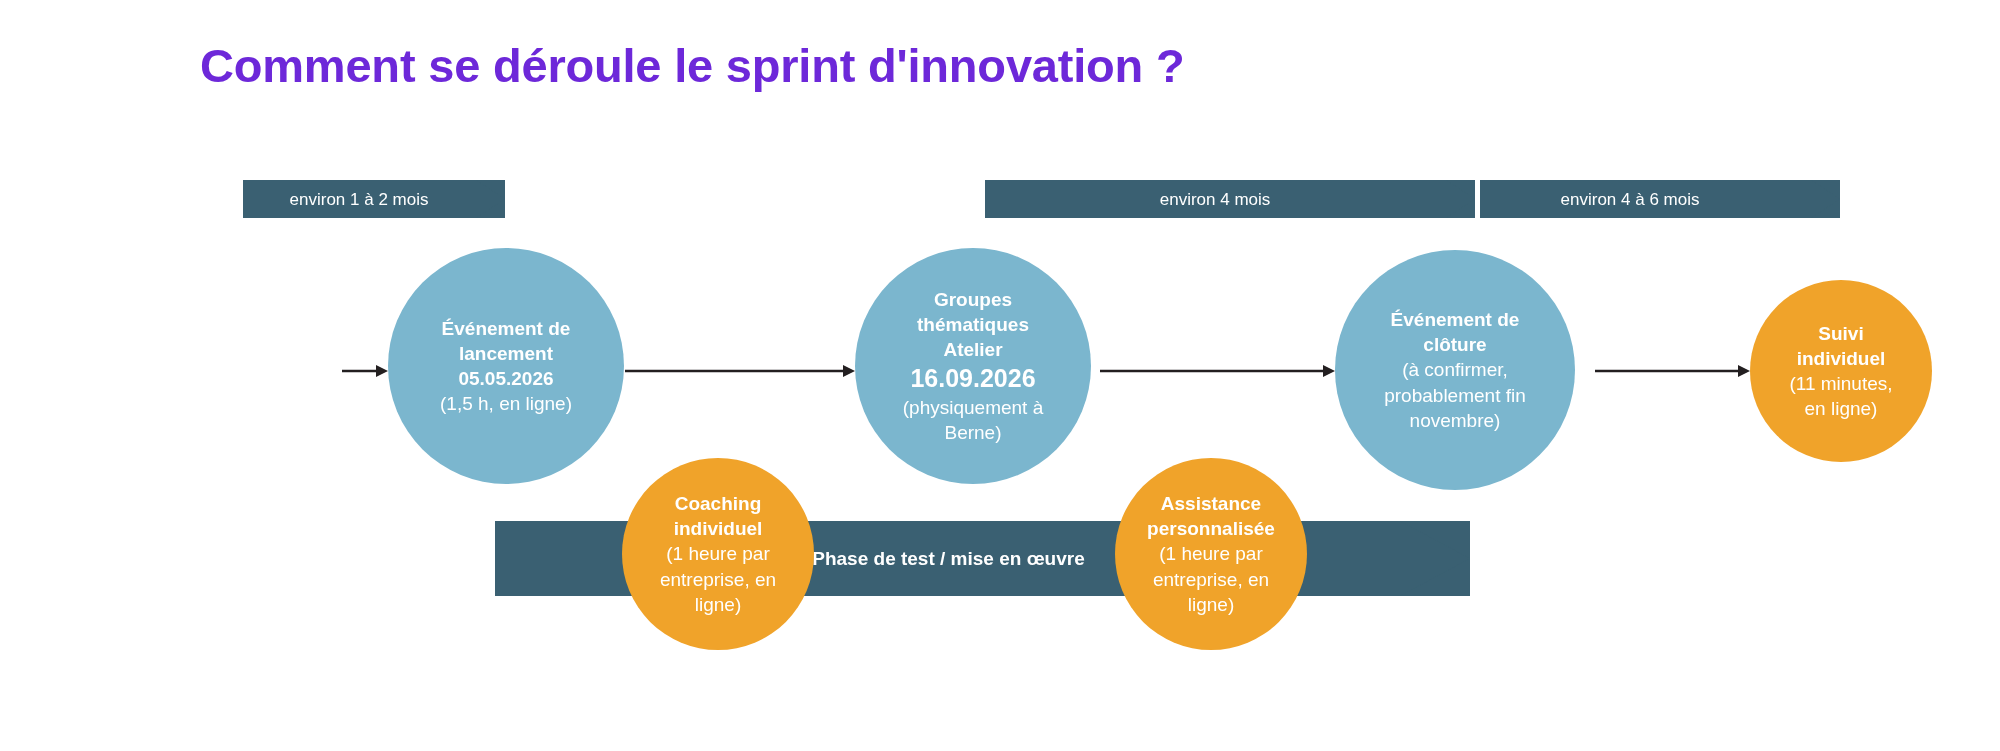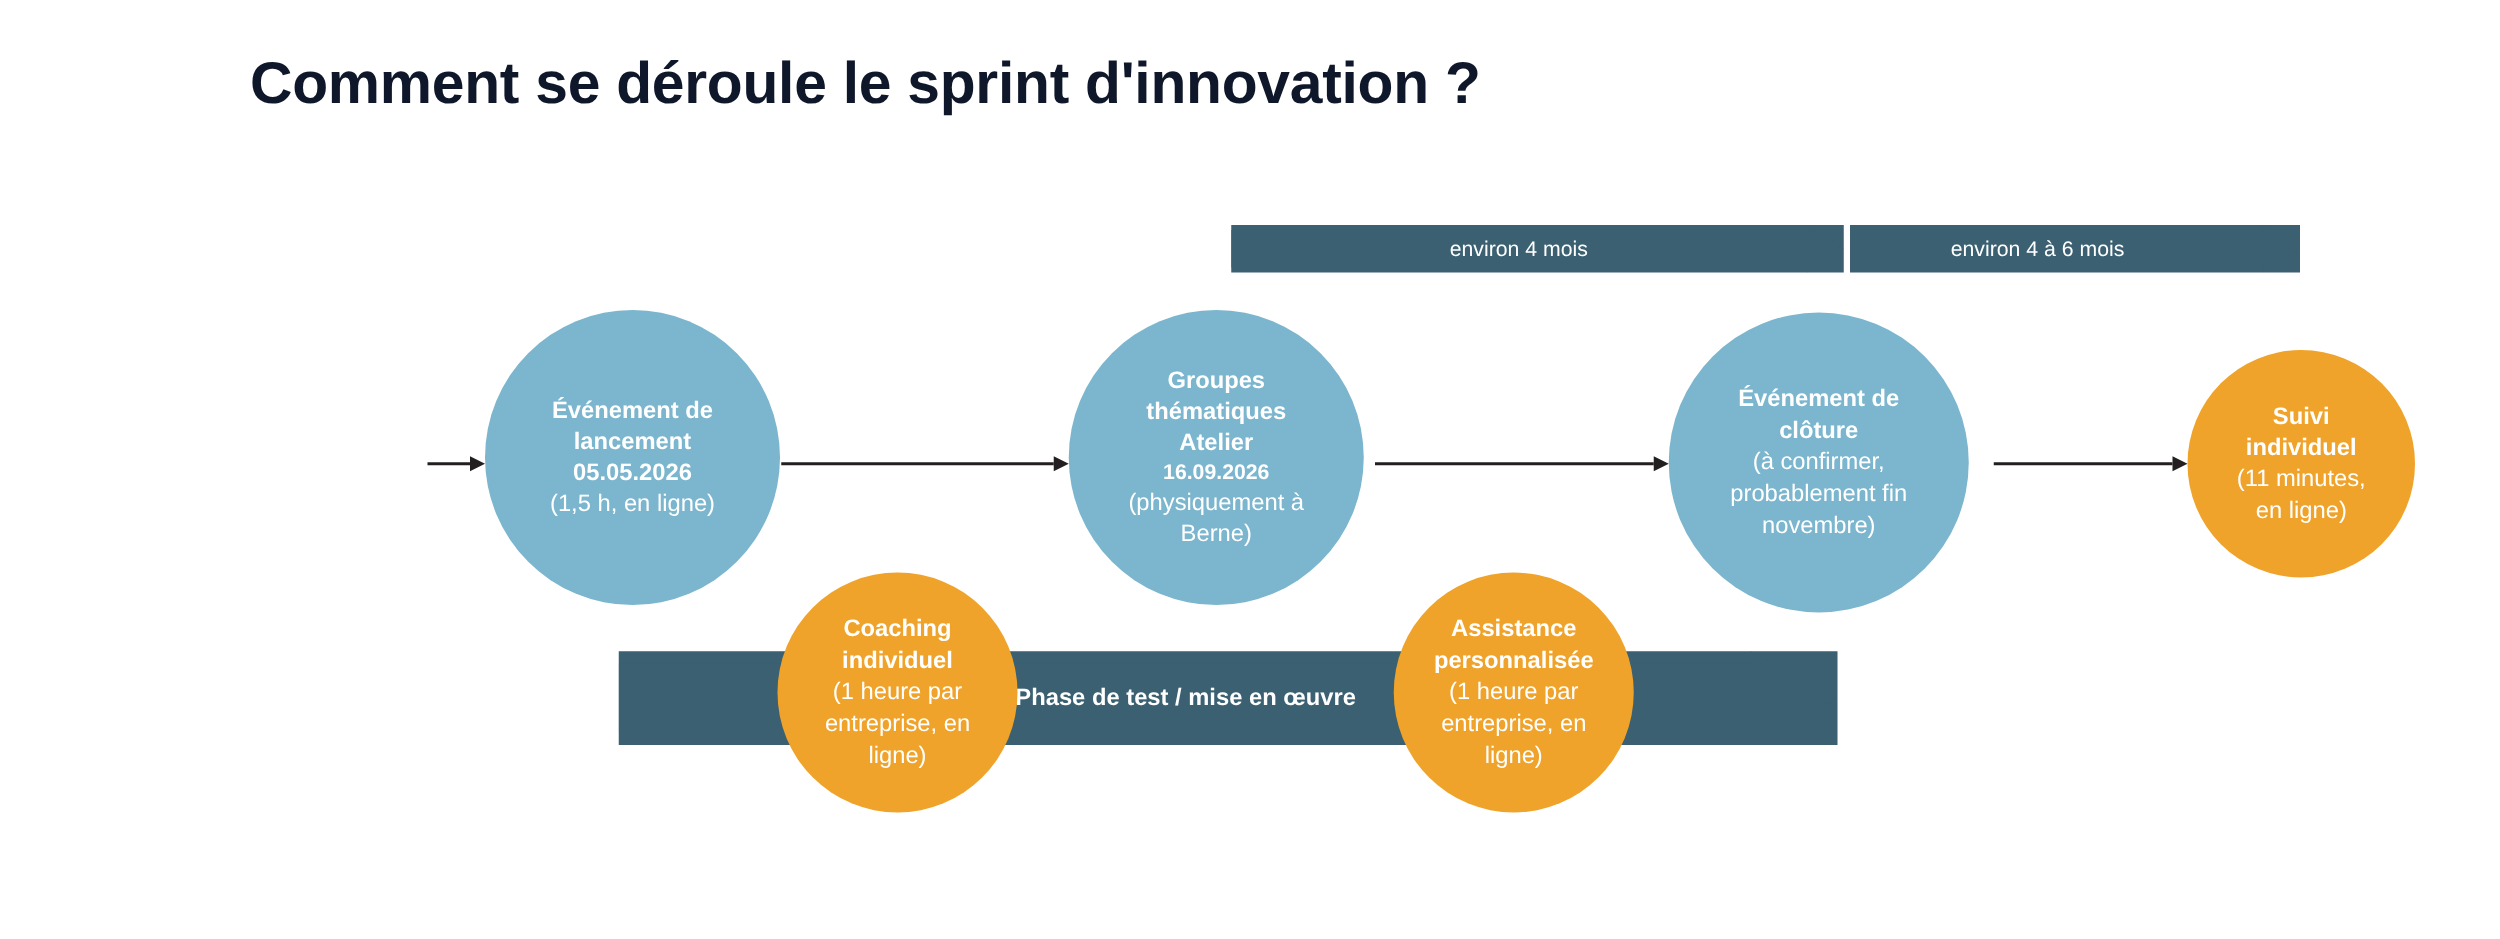--- a/index.html
+++ b/index.html
@@ -19,21 +19,21 @@
     overflow: hidden;
   }
 
   
   #page-title {
     position: absolute;
     left: 200px;
     top: 38px;
     font-size: 47px;
     font-weight: bold;
-    color: #0f172a;
+    color: #6d28d9;
     letter-spacing: -0.2px;
     white-space: nowrap;
   }
 
   
   #timeline-band {
     position: absolute;
     left: 0;
     top: 180px;
     width: 2000px;
@@ -130,20 +130,26 @@
 </style>
 </head>
 <body>
 
 <div id="canvas">
 
   <div id="page-title">Comment se déroule le sprint d'innovation ?</div>
 
   <div id="timeline-band">
 
+    <div class="tl-arrow" style="left:243px; width:262px;">
+      <svg class="tl-shape" width="262" height="38" viewBox="0 0 262 38" preserveAspectRatio="none">
+        <path d="M0,4 L233,4 L233,0 L262,19 L233,38 L233,34 L0,34 Z" fill="#3a6072"></path>
+      </svg>
+      <span class="tl-label">environ 1 à 2 mois</span>
+    </div>
 
 
     <div class="tl-arrow" style="left:985px; width:490px;">
       <svg class="tl-shape" width="490" height="38" viewBox="0 0 490 38" preserveAspectRatio="none">
         <path d="M0,4 L461,4 L461,0 L490,19 L461,38 L461,34 L0,34 Z" fill="#3a6072"></path>
       </svg>
       <span class="tl-label">environ 4 mois</span>
     </div>
 
     <div class="tl-arrow" style="left:1480px; width:330px;">
@@ -198,21 +204,21 @@
       <span class="nt-bold" style="font-size:19px;">05.05.2026</span>
       <span class="nt-reg" style="font-size:19px;">(1,5 h, en ligne)</span>
     </div>
   </div>
 
   <div class="node blue" style="left:855px; top:248px; width:236px; height:236px;">
     <div class="node-text">
       <span class="nt-bold" style="font-size:19px;">Groupes</span>
       <span class="nt-bold" style="font-size:19px;">thématiques</span>
       <span class="nt-bold" style="font-size:19px;">Atelier</span>
-      <span class="nt-bold" style="font-size:17px;">16.09.2026</span>
+      <span class="nt-bold" style="font-size:25px;">16.09.2026</span>
       <span class="nt-reg" style="font-size:19px;">(physiquement à</span>
       <span class="nt-reg" style="font-size:19px;">Berne)</span>
     </div>
   </div>
 
   <div class="node blue" style="left:1335px; top:250px; width:240px; height:240px;">
     <div class="node-text">
       <span class="nt-bold" style="font-size:19px;">Événement de</span>
       <span class="nt-bold" style="font-size:19px;">clôture</span>
       <span class="nt-reg" style="font-size:19px;">(à confirmer,</span>

